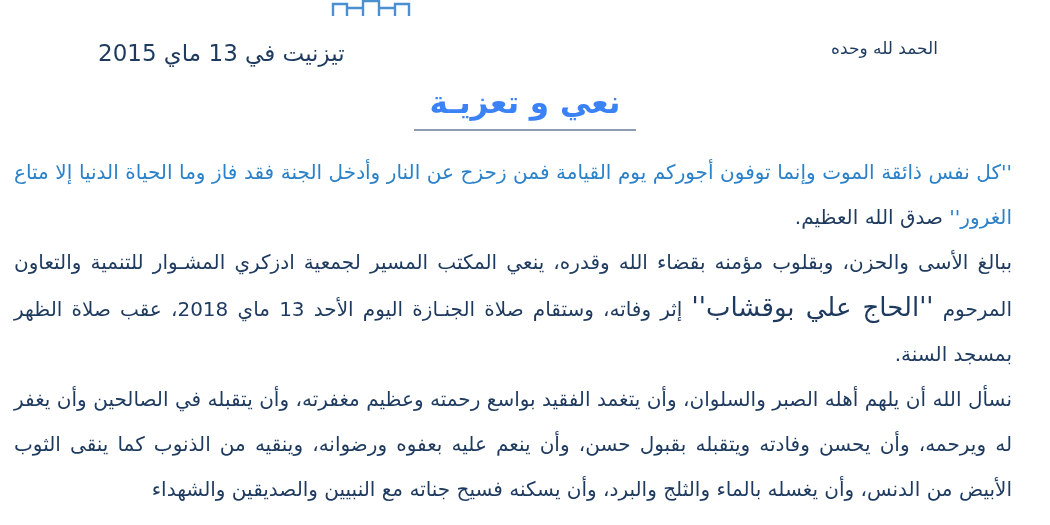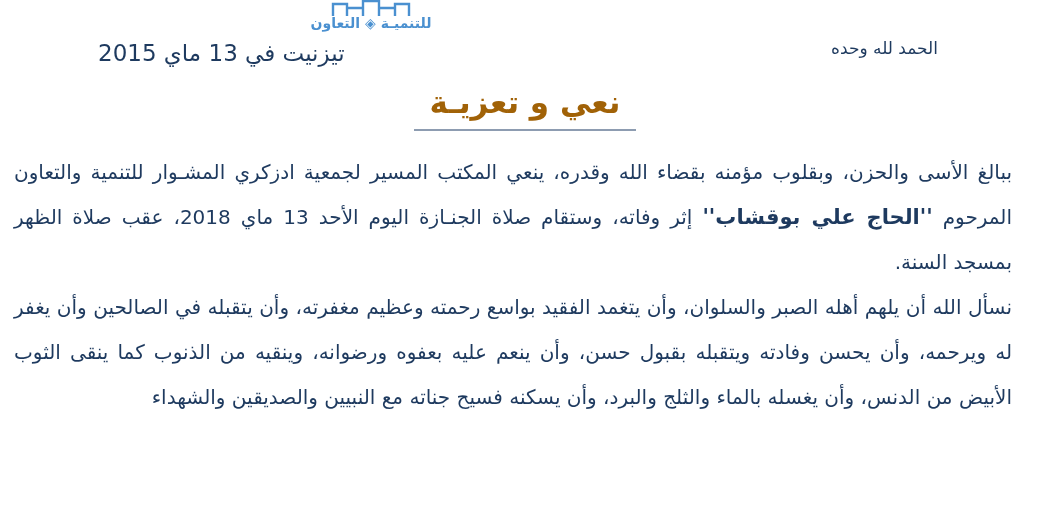--- a/index.html
+++ b/index.html
@@ -51,63 +51,63 @@
     position: absolute;
     top: 84px; left: 0;
     width: 100%;
     text-align: center;
   }
   .doc-title {
     display: inline-block;
     margin: 0;
     font-size: 31px;
     font-weight: bold;
-    color: #a16207;
+    color: #3b82f6;
     padding: 0 16px 9px 16px;
     border-bottom: 2px solid #8d9cb1;
     white-space: nowrap;
   }
   
   .body-text {
     position: absolute;
     top: 150px;
     right: 38px; left: 14px;
     font-size: 20px;
     line-height: 45px;
     text-align: justify;
     direction: rtl;
   }
   .body-text p { margin: 0; }
   .verse { color: #2c82c9; }
   .attribution { color: #1e3a5f; }
   .deceased-name {
-    font-size: 21px;
-    font-weight: bold;
+    font-size: 26px;
+    font-weight: normal;
   }
 </style>
 </head>
 <body>
 
 <div class="page">
 
   <div class="logo">
     <svg width="120" height="16" viewBox="0 0 120 16" aria-hidden="true">
       <path d="M22 16 V4 H36 V16 M36 8 H52 M52 16 V1 H68 V16 M68 8 H84 M84 16 V4 H98 V16" fill="none" stroke="#4a90d0" stroke-width="2.4"></path>
     </svg>
-    <div class="logo-text">للتنميـة ◈ التعاون</div>
   </div>
 
   <div class="praise">الحمد لله وحده</div>
 
   <div class="dateline">تيزنيت في 13 ماي 2015</div>
 
   <div class="title-wrap">
     <h1 class="doc-title">نعي و تعزيـة</h1>
   </div>
 
   <div class="body-text">
+    <p><span class="verse">''كل نفس ذائقة الموت وإنما توفون أجوركم يوم القيامة فمن زحزح عن النار وأدخل الجنة فقد فاز وما الحياة الدنيا إلا متاع الغرور''</span><span class="attribution"> صدق الله العظيم.</span></p>
 
     <p><span>ببالغ الأسى والحزن، وبقلوب مؤمنه بقضاء الله وقدره، ينعي المكتب المسير لجمعية ادزكري المشـوار للتنمية والتعاون المرحوم </span><span class="deceased-name">''الحاج علي بوقشاب''</span><span> إثر وفاته، وستقام صلاة الجنـازة اليوم الأحد 13 ماي 2018، عقب صلاة الظهر بمسجد السنة.</span></p>
 
     <p>نسأل الله أن يلهم أهله الصبر والسلوان، وأن يتغمد الفقيد بواسع رحمته وعظيم مغفرته، وأن يتقبله في الصالحين وأن يغفر له ويرحمه، وأن يحسن وفادته ويتقبله بقبول حسن، وأن ينعم عليه بعفوه ورضوانه، وينقيه من الذنوب كما ينقى الثوب الأبيض من الدنس، وأن يغسله بالماء والثلج والبرد، وأن يسكنه فسيح جناته مع النبيين والصديقين والشهداء</p>
   </div>
 
 </div>
 
 </body></html>

